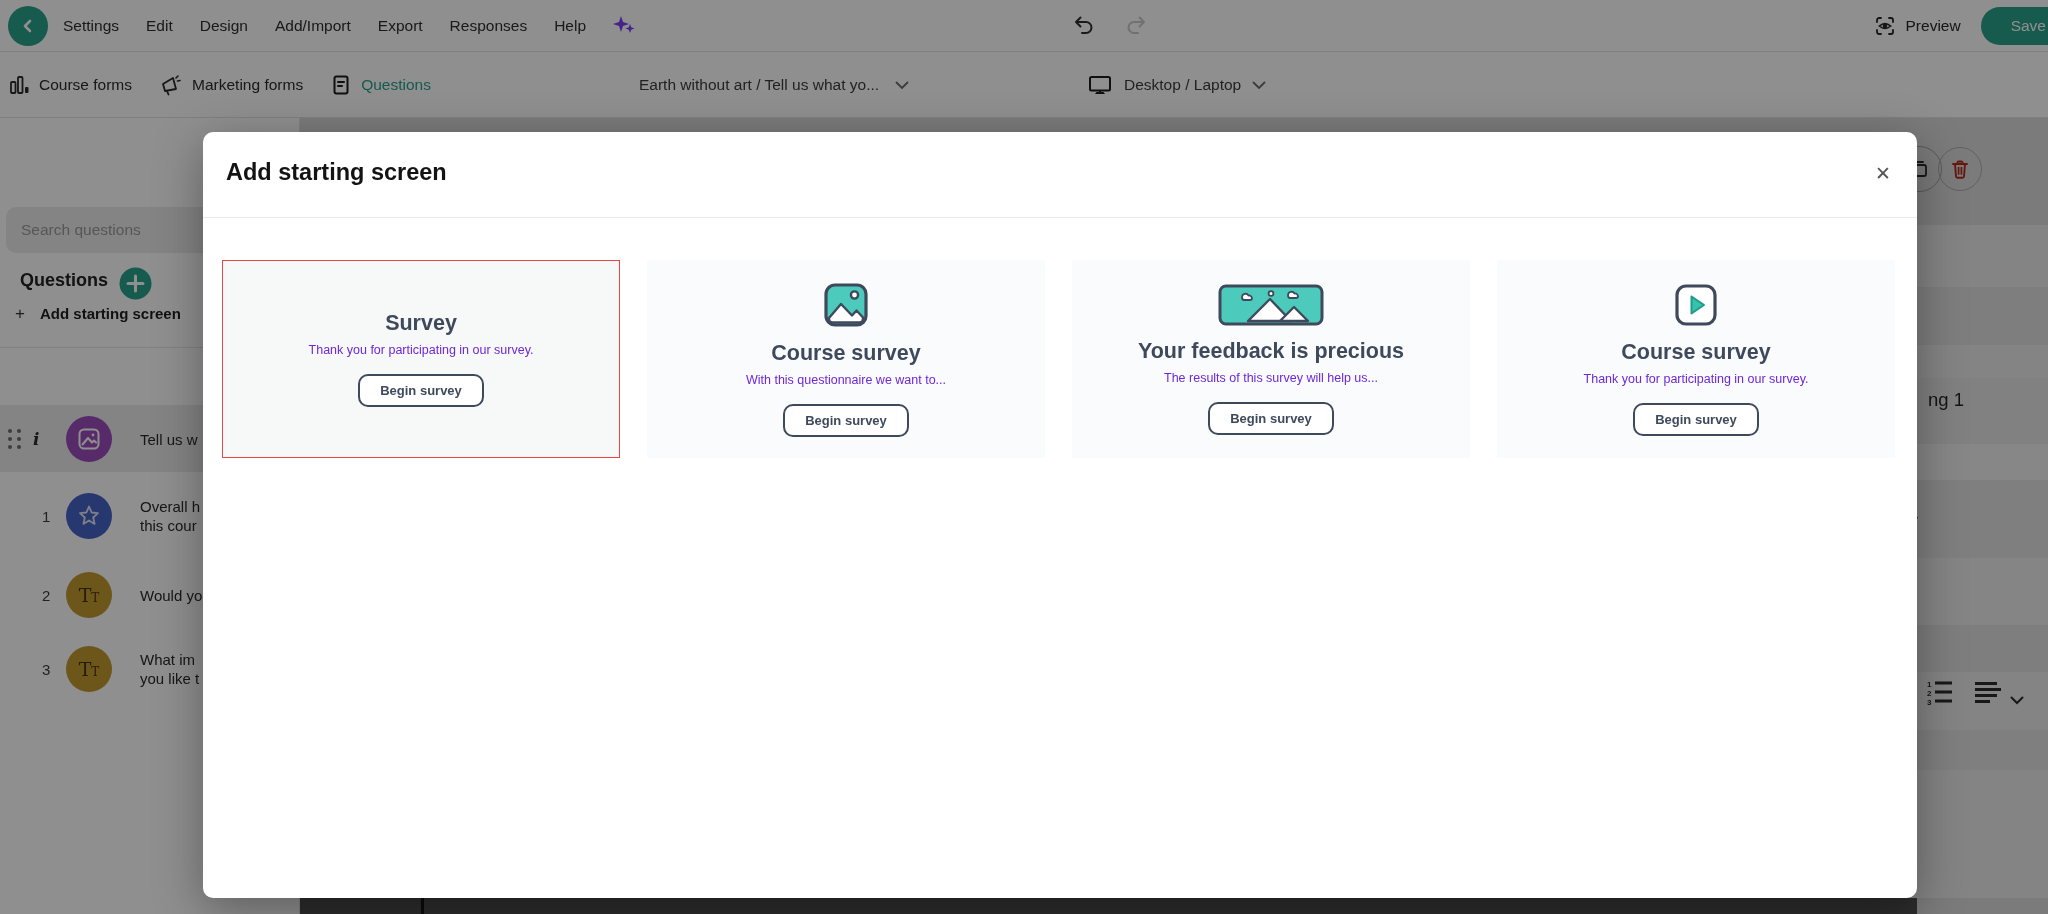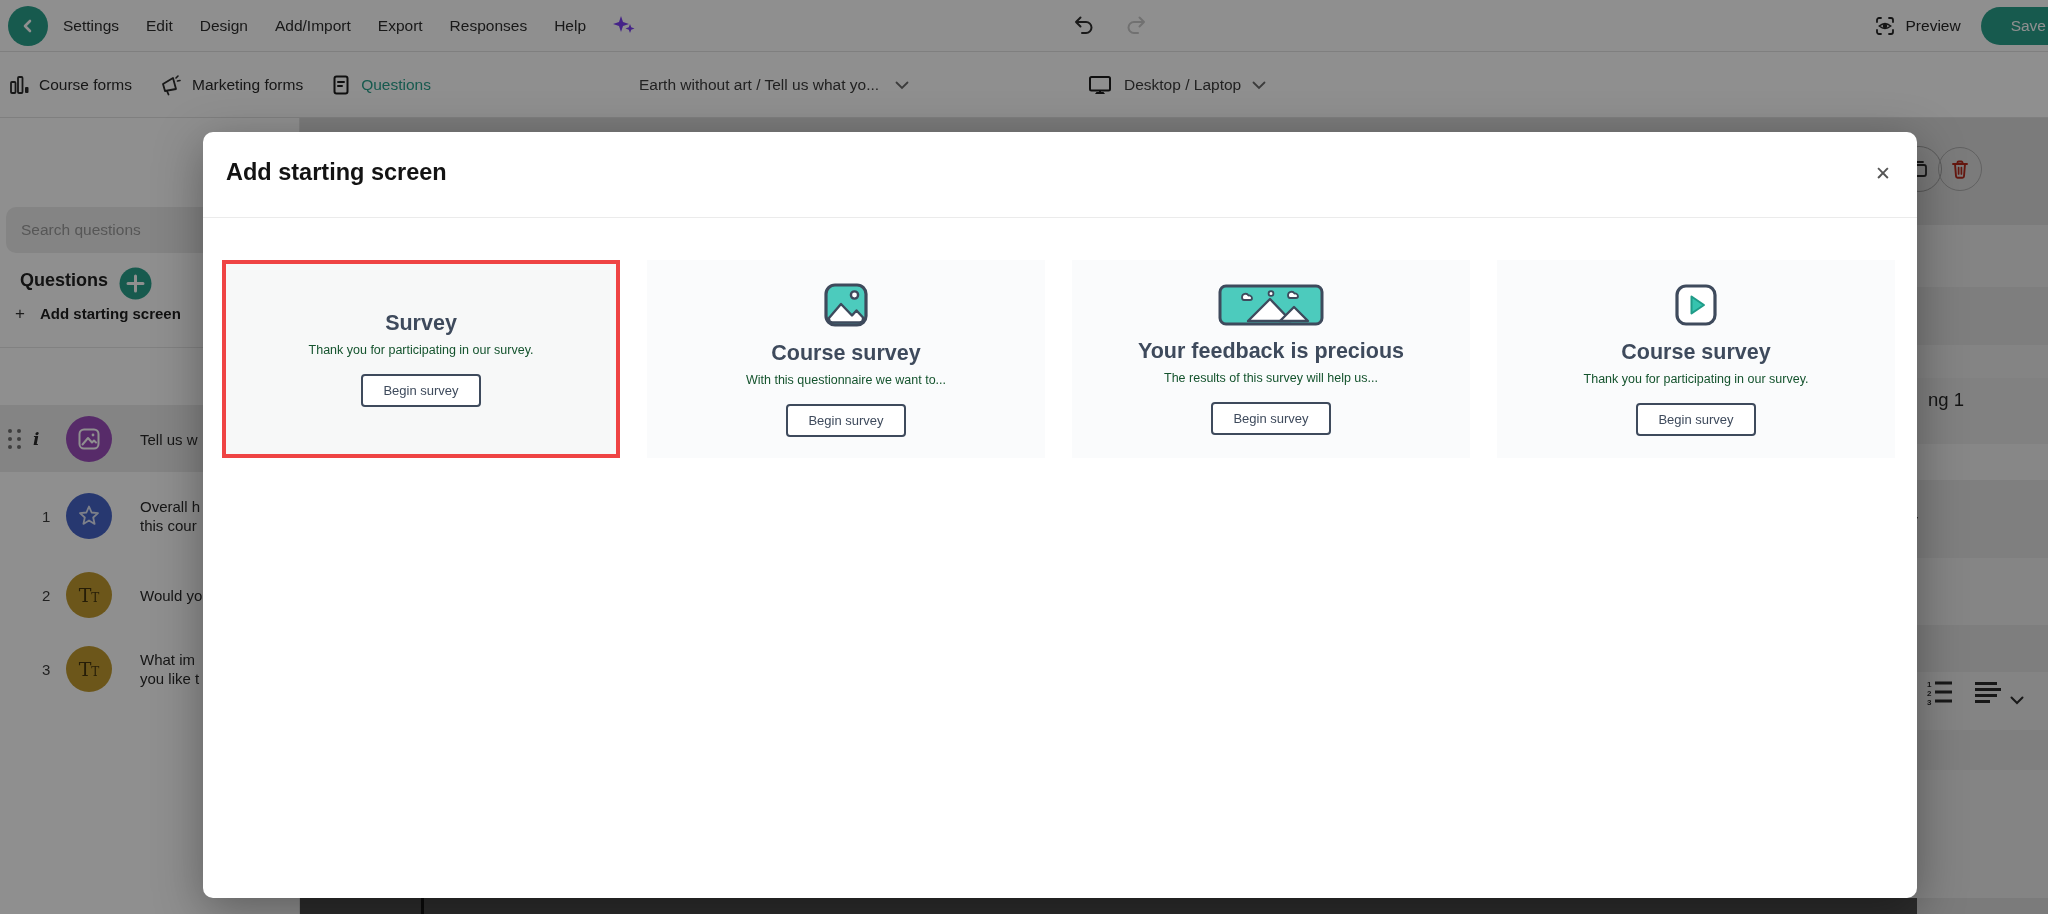--- a/index.html
+++ b/index.html
@@ -93,26 +93,26 @@
   .overlay { position:absolute; inset:0; background:rgba(0,0,0,0.44); z-index:50; }
   .modal { position:absolute; left:203px; top:132px; width:1714px; height:766px; background:#fff;
            border-radius:10px; z-index:60; box-shadow:0 12px 48px rgba(0,0,0,0.35); }
   .m-head { position:relative; height:86px; border-bottom:1px solid #ebebeb; }
   .m-title { position:absolute; left:23px; top:27px; font-size:23.5px; font-weight:700; color:#131313; }
   .m-close { position:absolute; right:26px; top:30px; font-size:19px; color:#555; cursor:pointer; }
   .cards { position:absolute; left:19px; right:22px; top:128px; display:grid;
            grid-template-columns:repeat(4,1fr); gap:27px; }
   .card { height:198px; background:#fafbfc; border:1px solid transparent; display:flex;
           flex-direction:column; align-items:center; justify-content:center; text-align:center; cursor:pointer; }
-  .card.selected { background:#f7f8f8; border:4px solid #ef4444; }
+  .card.selected { background:#f7f8f8; border:1px solid #ef4444; }
   .icn { margin-bottom:13px; display:flex; align-items:flex-end; }
   .c-title { font-size:21.5px; font-weight:700; color:#3e4a5c; margin-bottom:7px; }
-  .c-sub { font-size:12.5px; color:#14532d; margin-bottom:17px; }
-  .c-btn { border:2px solid #3e4a5c; border-radius:4px; background:#fff; color:#3e4a5c;
-           font-weight:400; font-size:13px; font-family:inherit; padding:7px 20px; cursor:pointer; }
+  .c-sub { font-size:12.5px; color:#6d28d9; margin-bottom:17px; }
+  .c-btn { border:2px solid #3e4a5c; border-radius:10px; background:#fff; color:#3e4a5c;
+           font-weight:700; font-size:13px; font-family:inherit; padding:7px 20px; cursor:pointer; }
 </style>
 </head>
 <body>
 
 <div class="app">
 
   <div class="topbar">
     <div class="back-btn">
       <span style="display:flex">
         <svg width="16" height="16" viewBox="0 0 16 16">

